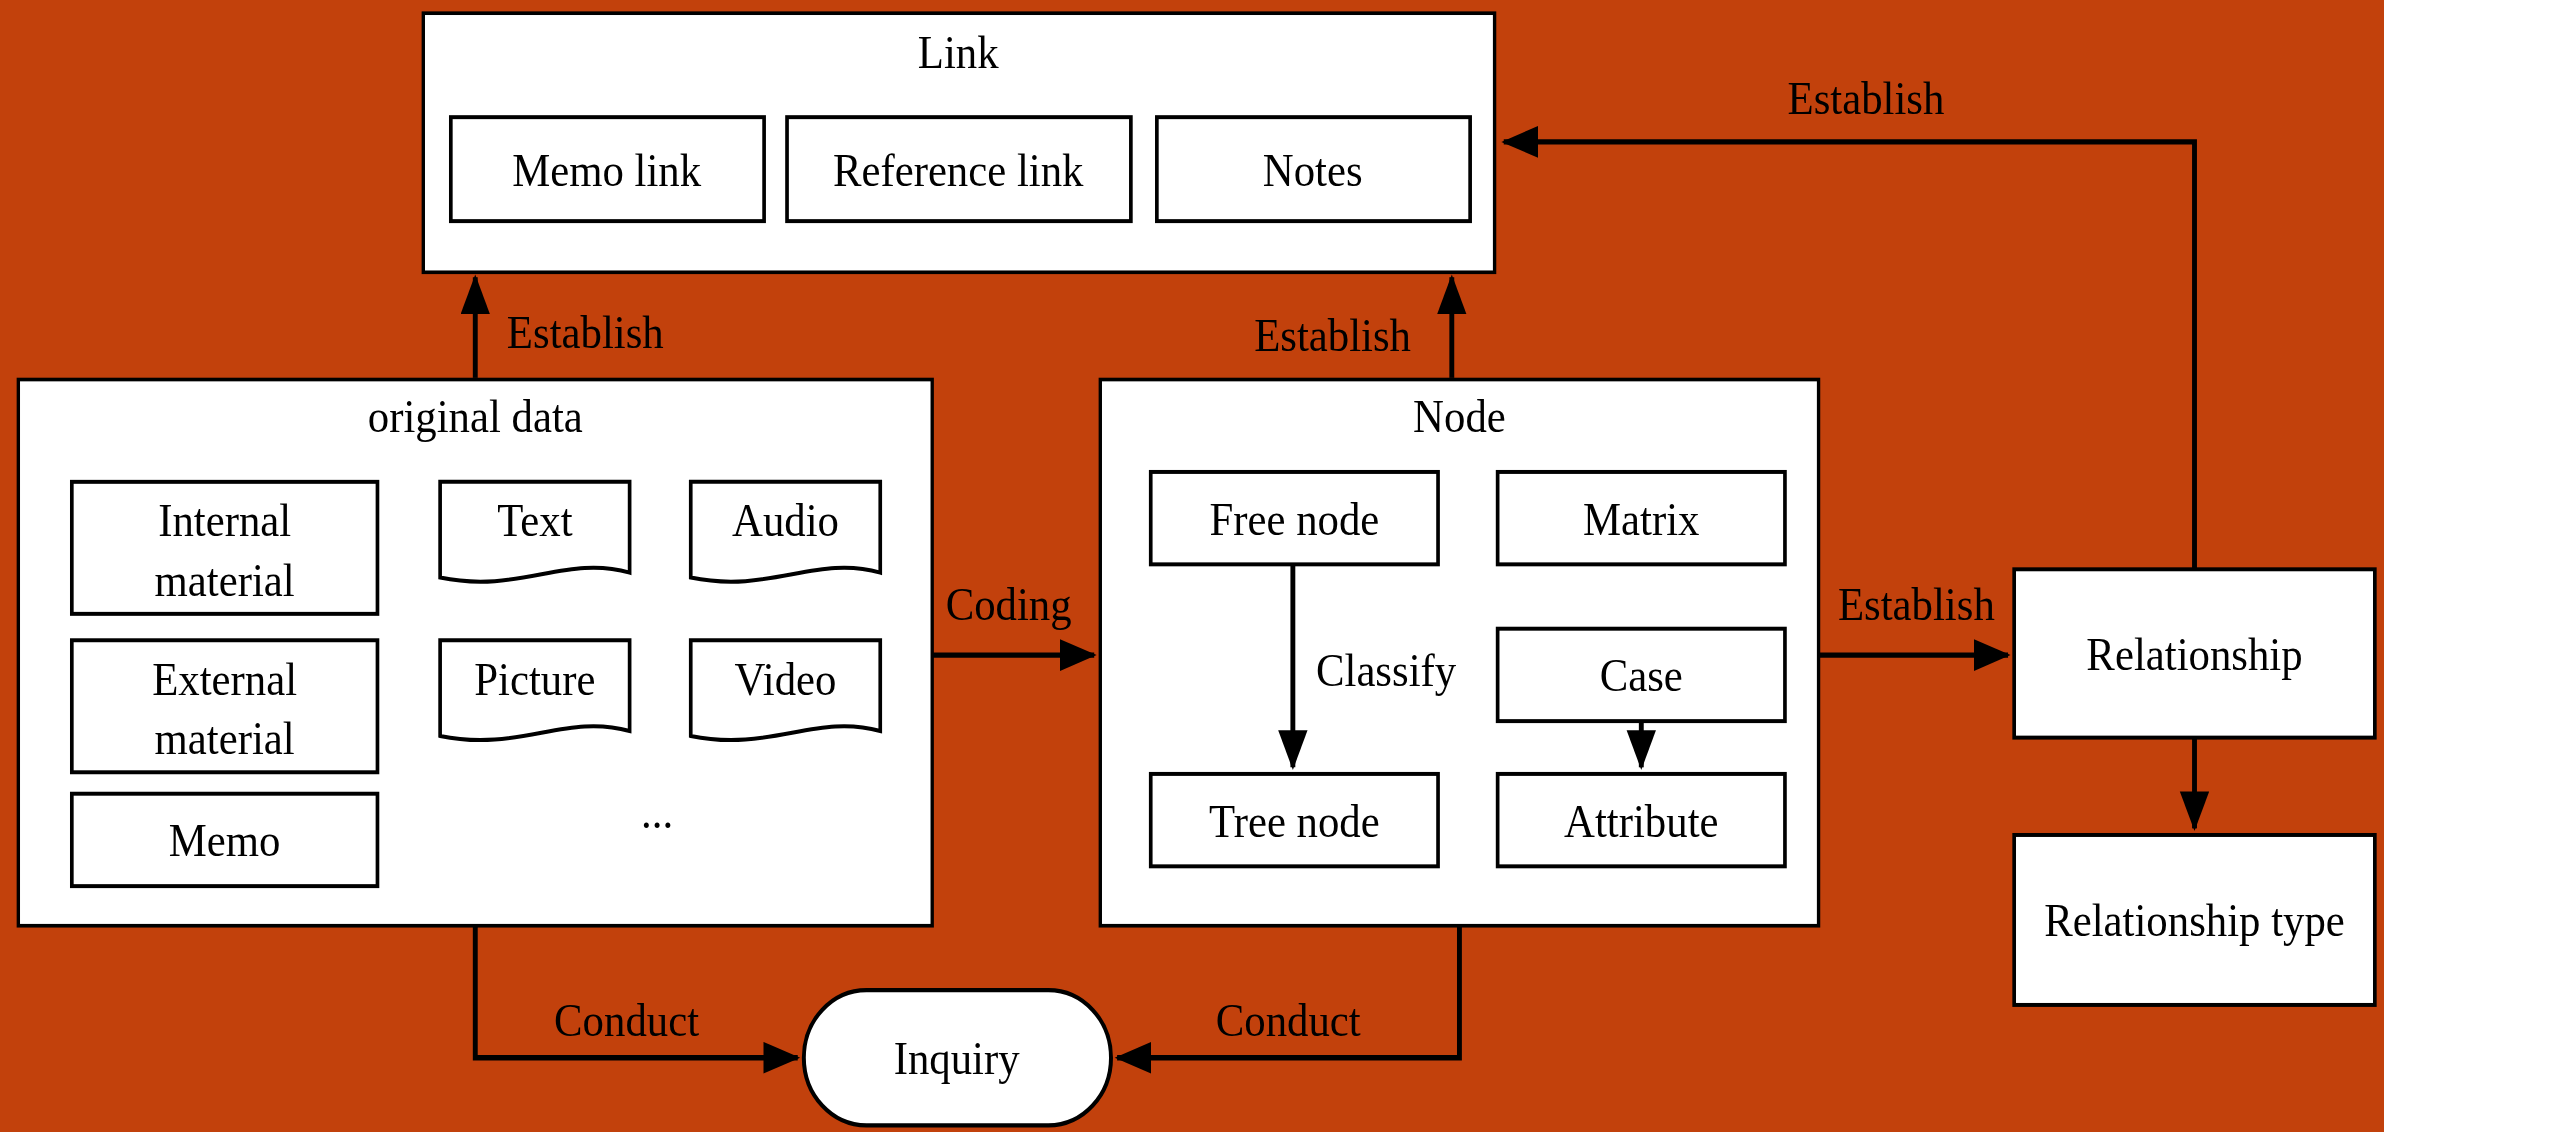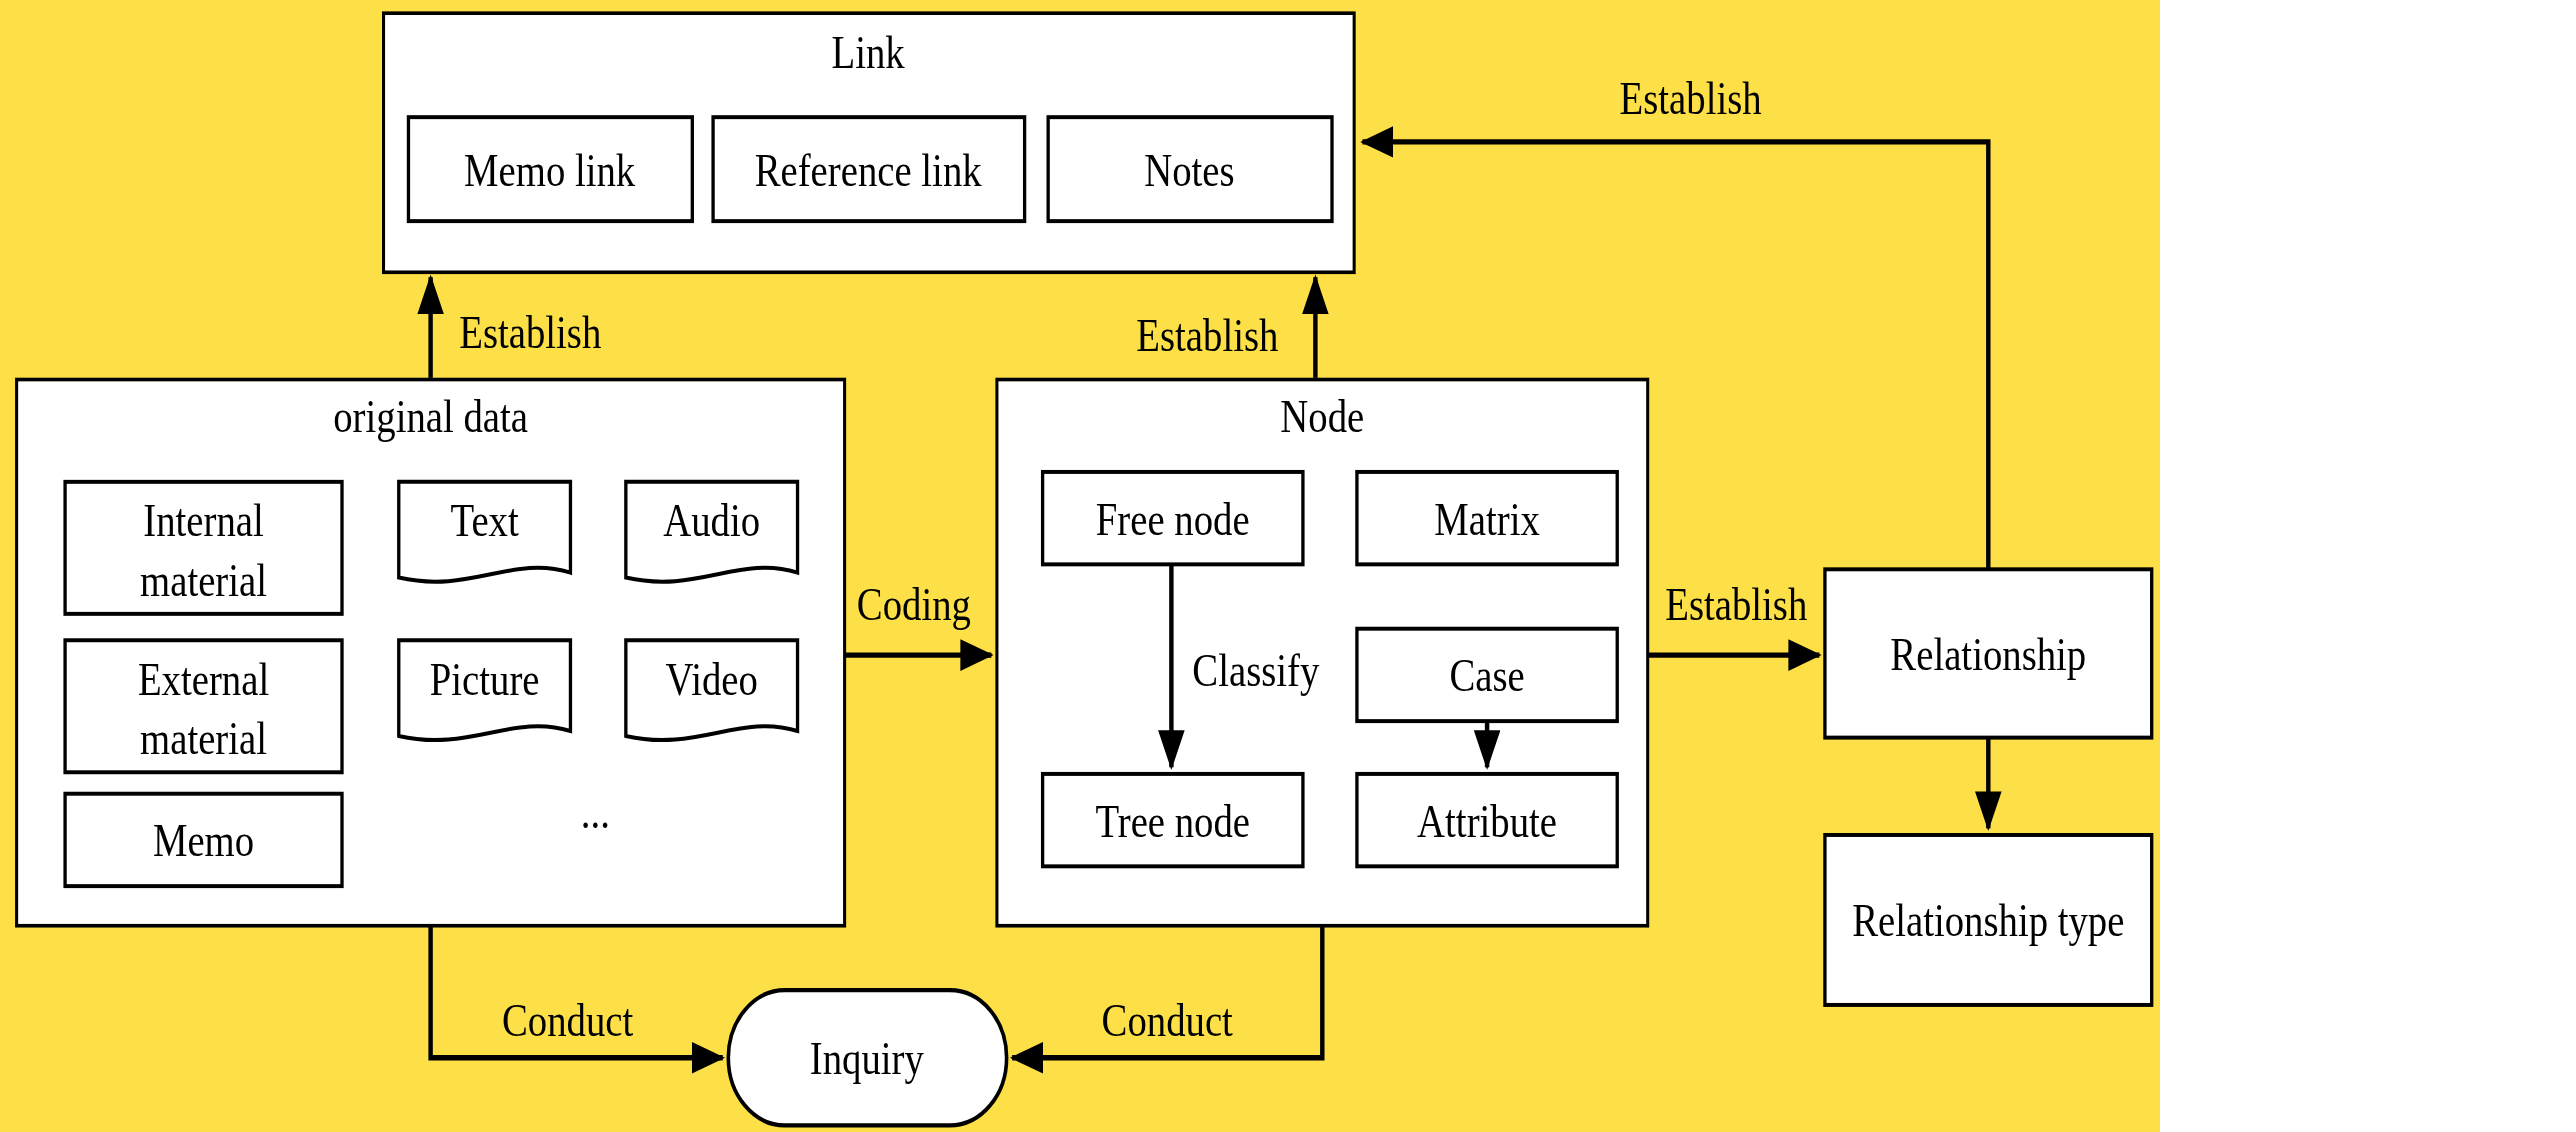--- a/index.html
+++ b/index.html
@@ -2,23 +2,23 @@
 <html style="font-size:12.7px"><head>
 <meta charset="utf-8">
 <style>
   html, body {
     margin: 0;
     padding: 0;
     background: #ffffff;
   }
   .stage {
     position: relative;
-    width: 2160px;
+    width: 2384px;
     height: 1132px;
-    background: #fde047;
+    background: #c2410c;
     overflow: hidden;
   }
   svg.diagram {
     display: block;
     width: 100%;
     height: 100%;
   }
   .container-box {
     fill: #ffffff;
     stroke: #000000;

